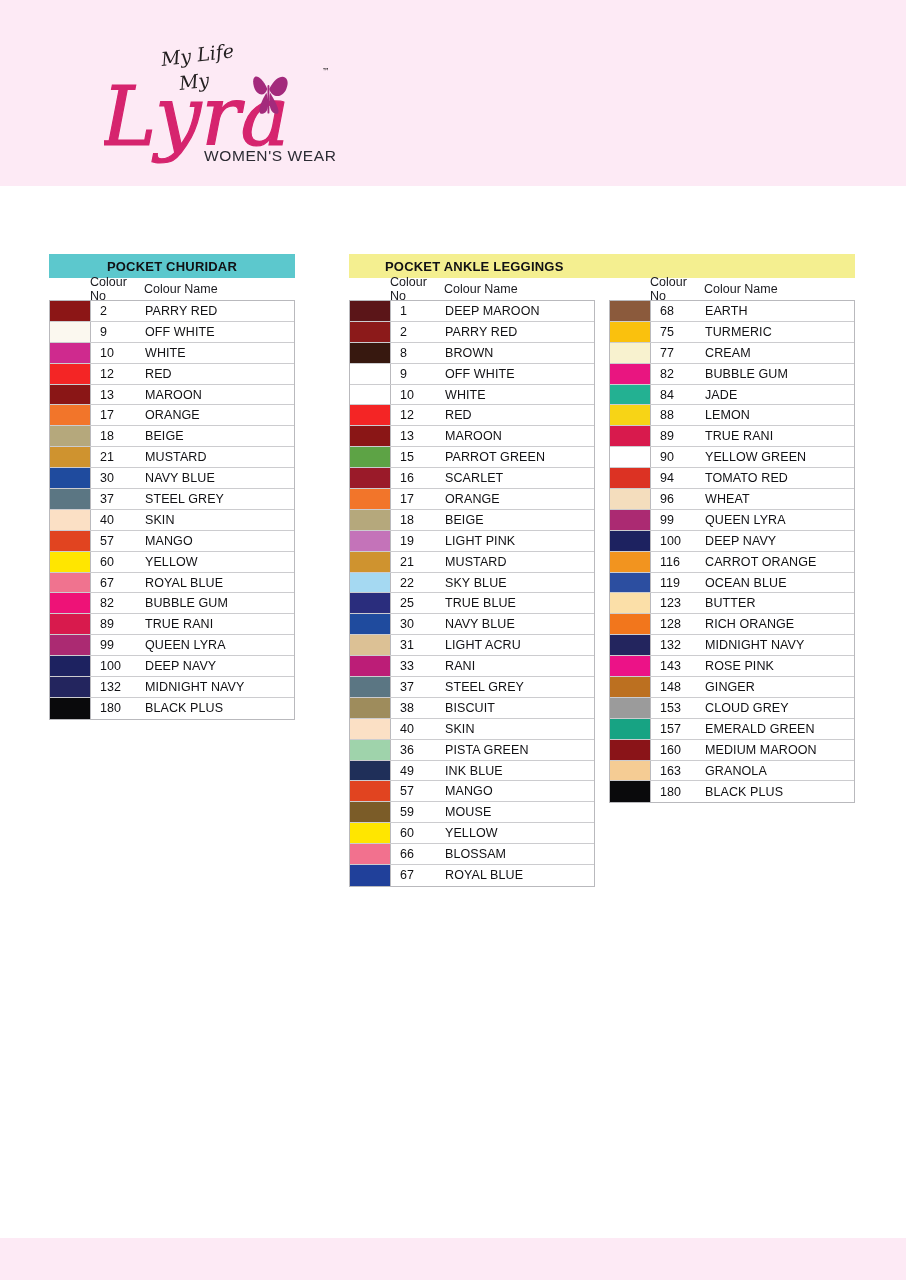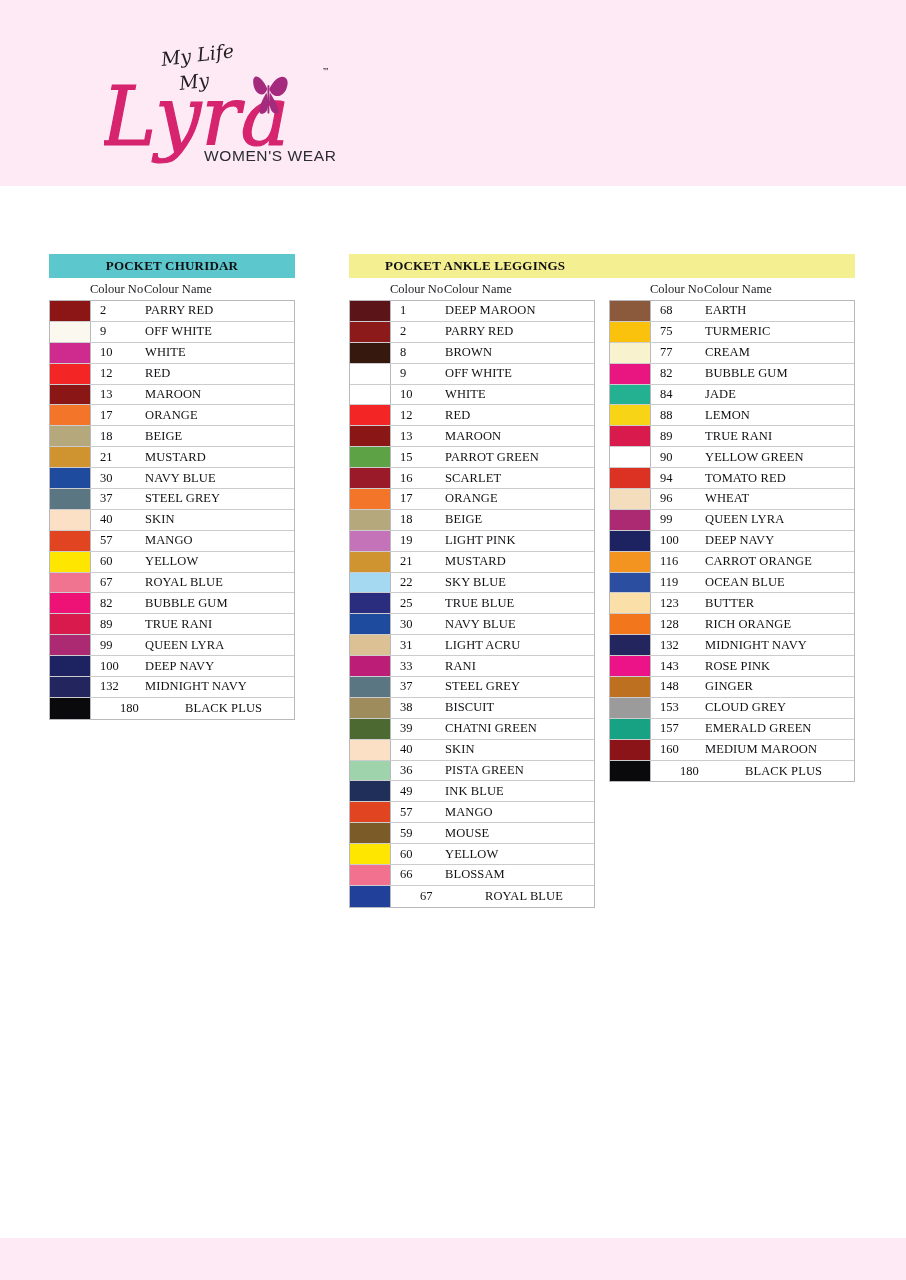--- a/index.html
+++ b/index.html
@@ -46,21 +46,20 @@
     letter-spacing: 0.6px;
     color: #2b2b33;
     font-weight: 500;
     white-space: nowrap;
   }
 
   
   .tbl {
     position: absolute;
     width: 250px;
-    font-family: Liberation Serif, serif;
   }
   .tbl.left  { left: 49px;  top: 254px; }
   .tbl.mid   { left: 349px; top: 254px; }
   .tbl.right { left: 609px; top: 254px; }
 
   .cat-banner {
     height: 24px;
     display: flex;
     align-items: center;
     padding-left: 14px;
@@ -101,21 +100,21 @@
     box-sizing: border-box;
     width: 246px;
   }
   .row {
     display: flex;
     align-items: stretch;
     height: 20.9px;
     border-bottom: 1px solid #cccccf;
     box-sizing: border-box;
   }
-  .row:last-child { border-bottom: none; gap: 20px; }
+  .row:last-child { border-bottom: none; }
   .swatch {
     width: 40px;
     flex: 0 0 40px;
     border-right: 1px solid #b9b9bd;
   }
   .cno {
     width: 54px;
     flex: 0 0 54px;
     display: flex;
     align-items: center;
@@ -375,25 +374,20 @@
           <div class="swatch" style="background: rgb(91, 118, 131);"></div>
           <div class="cno">37</div>
           <div class="cname">STEEL GREY</div>
         </div>
         <div class="row">
           <div class="swatch" style="background: rgb(158, 140, 92);"></div>
           <div class="cno">38</div>
           <div class="cname">BISCUIT</div>
         </div>
         <div class="row">
-          <div class="swatch" style="background: rgb(75, 105, 48);"></div>
-          <div class="cno">39</div>
-          <div class="cname">CHATNI GREEN</div>
-        </div>
-        <div class="row">
           <div class="swatch" style="background: rgb(251, 224, 197);"></div>
           <div class="cno">40</div>
           <div class="cname">SKIN</div>
         </div>
         <div class="row">
           <div class="swatch" style="background: rgb(159, 211, 171);"></div>
           <div class="cno">36</div>
           <div class="cname">PISTA GREEN</div>
         </div>
         <div class="row">
@@ -541,20 +535,25 @@
           <div class="swatch" style="background: rgb(23, 163, 131);"></div>
           <div class="cno">157</div>
           <div class="cname">EMERALD GREEN</div>
         </div>
         <div class="row">
           <div class="swatch" style="background: rgb(138, 20, 24);"></div>
           <div class="cno">160</div>
           <div class="cname">MEDIUM MAROON</div>
         </div>
         <div class="row">
+          <div class="swatch" style="background: rgb(245, 204, 148);"></div>
+          <div class="cno">163</div>
+          <div class="cname">GRANOLA</div>
+        </div>
+        <div class="row">
           <div class="swatch" style="background: rgb(10, 10, 12);"></div>
           <div class="cno">180</div>
           <div class="cname">BLACK PLUS</div>
         </div>
       </div>
   </div>
 
 </div>
 
 </body></html>

